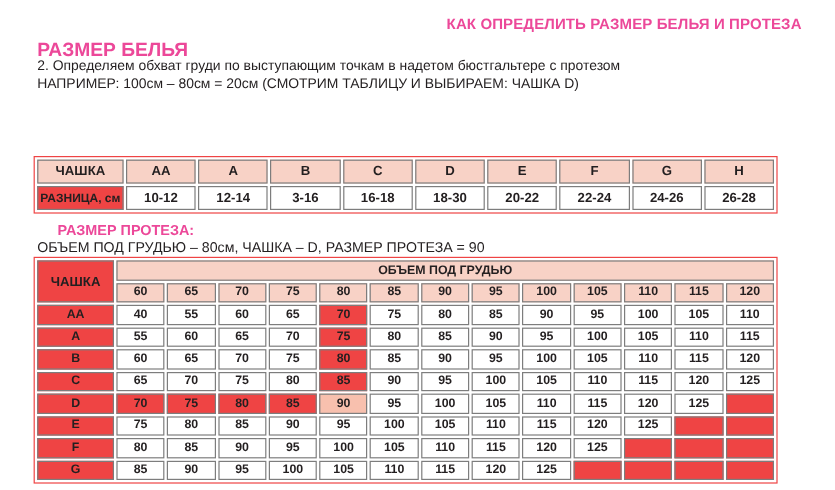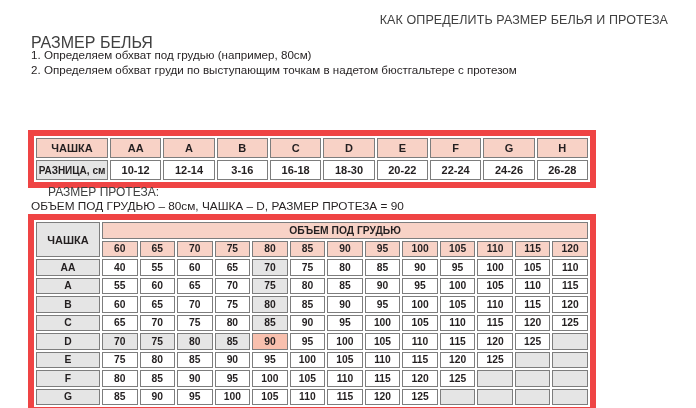--- a/index.html
+++ b/index.html
@@ -1,59 +1,59 @@
 <!DOCTYPE html>
 <html><head>
 <meta charset="utf-8">
 <style>
   html,body{margin:0;padding:0;background:#ffffff;}
   .page{
     position:relative;width:696px;height:408px;background:#ffffff;overflow:hidden;
     font-family:"Liberation Sans",sans-serif;color:#231f20;
   }
-  .red{color:#404040;font-weight:normal;}
+  .red{color:#ec4899;font-weight:bold;}
   .main-title{position:absolute;top:13px;right:28px;font-size:12.5px;letter-spacing:.1px;}
   .heading-1{position:absolute;top:34px;left:31px;font-size:16px;}
   .steps{position:absolute;top:48px;left:31px;font-size:11.6px;line-height:14.6px;}
   .heading-2{position:absolute;top:185px;left:48px;font-size:12px;}
   .example-line{position:absolute;top:199px;left:31px;font-size:11.8px;font-weight:normal;}
 
   table{
-    position:absolute;left:28px;width:568px;table-layout:fixed;
+    position:absolute;left:28px;width:620px;table-layout:fixed;
     border-collapse:separate;border-spacing:2px;
-    border:6px solid #ef4444;background:#ffffff;
+    border:1px solid #ef4444;background:#ffffff;
   }
   td{
     border:1px solid #7d7d7d;background:#ffffff;
     text-align:center;vertical-align:middle;
     font-weight:bold;padding:0;overflow:hidden;white-space:nowrap;
   }
   #cup-table{top:130px;}
   #cup-table td{height:18px;font-size:11px;}
   #cup-table .label-col{width:70px;}
   #cup-table .row-label{font-size:10px;}
   #size-table{top:214px;}
   #size-table td{height:14.5px;font-size:10.3px;}
   #size-table .corner{width:62px;font-size:11px;}
   .pink{background:#f8d2c6;}
-  .gray{background:#e5e5e5;}
+  .gray{background:#ef4444;}
   .pinkcell{background:#f8c0ae;}
 </style>
 </head>
 <body>
 
 <div class="page">
 
   <div class="main-title red">КАК ОПРЕДЕЛИТЬ РАЗМЕР БЕЛЬЯ И ПРОТЕЗА</div>
 
   <div class="heading-1 red">РАЗМЕР БЕЛЬЯ</div>
 
   <div class="steps">
-    <div>1. Определяем обхват под грудью (например, 80см)</div>
     <div>2. Определяем обхват груди по выступающим точкам в надетом бюстгальтере с протезом</div>
+    <div>НАПРИМЕР: 100см – 80см = 20см (СМОТРИМ ТАБЛИЦУ И ВЫБИРАЕМ: ЧАШКА D)</div>
   </div>
 
   <table id="cup-table">
     <tbody>
         <tr>
           <td class="pink label-col">ЧАШКА</td>
           <td class="pink">AA</td>
           <td class="pink">A</td>
           <td class="pink">B</td>
           <td class="pink">C</td>

